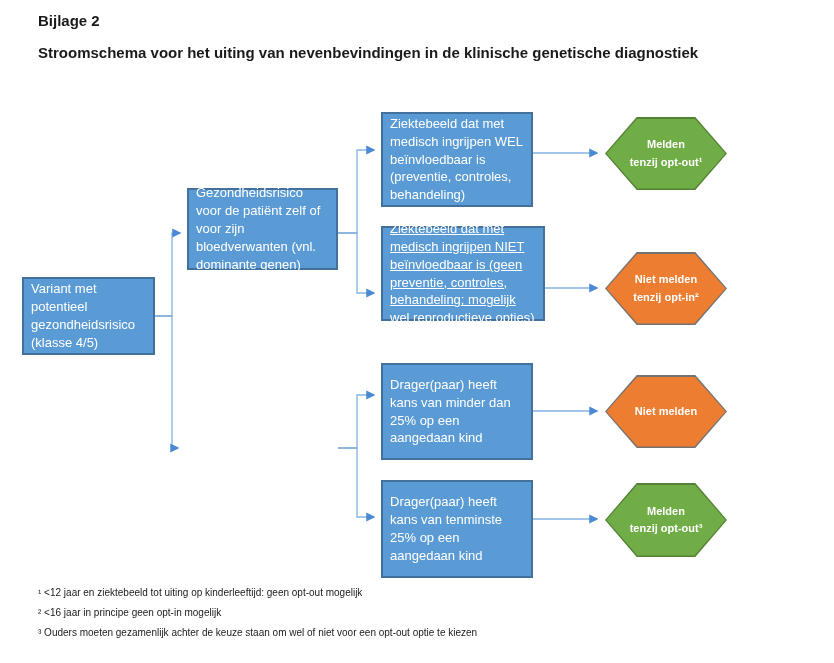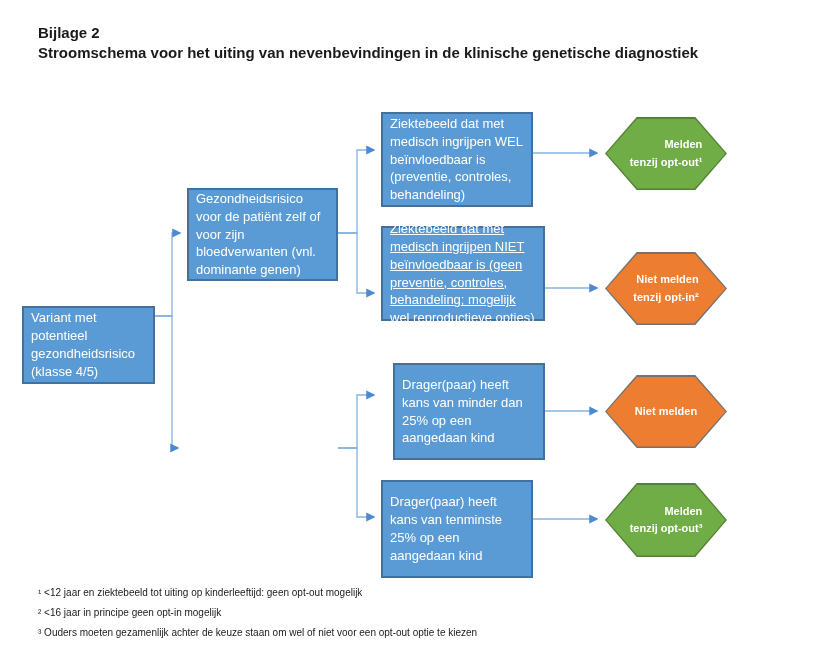--- a/index.html
+++ b/index.html
@@ -6,21 +6,21 @@
   body {
     width: 834px; height: 663px;
     background: #ffffff;
     font-family: "Liberation Sans", sans-serif;
     position: relative;
     overflow: hidden;
   }
   .page { position: absolute; inset: 0; }
 
   .doc-title {
-    position: absolute; left: 38px; top: 24px;
+    position: absolute; left: 38px; top: 12px;
     font-size: 15px; font-weight: bold; color: #1a1a1a;
   }
   .doc-subtitle {
     position: absolute; left: 38px; top: 44px;
     font-size: 15px; font-weight: bold; color: #1a1a1a;
     width: 740px;
   }
 
   svg.connectors { position: absolute; left: 0; top: 0; }
 
@@ -29,45 +29,45 @@
     background: #5b9bd5;
     border: 2px solid #41719c;
     box-sizing: border-box;
     color: #ffffff;
     font-size: 13px;
     line-height: 1.38;
     display: flex; align-items: center; justify-content: center;
     text-align: left;
     padding: 16px 7px;
   }
-  .node-root   { left: 22px;  top: 277px; width: 133px; height: 78px; margin-top: 29px; }
-  .node-l2a    { left: 187px; top: 188px; width: 151px; height: 93px; }
+  .node-root   { left: 22px;  top: 277px; width: 133px; height: 78px; }
+  .node-l2a    { left: 187px; top: 188px; width: 151px; height: 82px; }
   .node-l2b    { left: 185px; top: 403px; width: 153px; height: 99px; }
   .node-b1     { left: 381px; top: 112px; width: 152px; height: 95px; }
   .node-b2     { left: 381px; top: 226px; width: 164px; height: 95px; text-decoration: underline; }
-  .node-b3     { left: 393px; top: 363px; width: 152px; height: 97px; }
+  .node-b3     { left: 381px; top: 363px; width: 152px; height: 97px; }
   .node-b4     { left: 381px; top: 480px; width: 152px; height: 98px; }
 
   .hex {
     position: absolute;
     width: 122px; height: 73px;
     clip-path: polygon(0 50%, 26% 0, 74% 0, 100% 50%, 74% 100%, 26% 100%);
   }
   .hex-inner {
     position: absolute; inset: 1.5px;
     clip-path: polygon(0 50%, 26% 0, 74% 0, 100% 50%, 74% 100%, 26% 100%);
     display: flex; align-items: center; justify-content: center;
   }
   .hex.green { background: #548235; }
   .hex.green .hex-inner { background: #70ad47; }
   .hex.orange { background: #737373; }
   .hex.orange .hex-inner { background: #ed7d31; }
   .hex-label {
     color: #ffffff; font-weight: bold; font-size: 11px;
-    line-height: 1.55; text-align: right; white-space: pre-line;
+    line-height: 1.55; text-align: center; white-space: pre-line;
   }
   .hex-1 { left: 605px; top: 117px; }
   .hex-2 { left: 605px; top: 252px; }
   .hex-3 { left: 605px; top: 375px; }
   .hex-4 { left: 605px; top: 483px; height: 74px; }
 
   .footnotes {
     position: absolute; left: 38px; top: 583px;
     font-size: 10px; color: #1a1a1a; line-height: 20px;
   }

